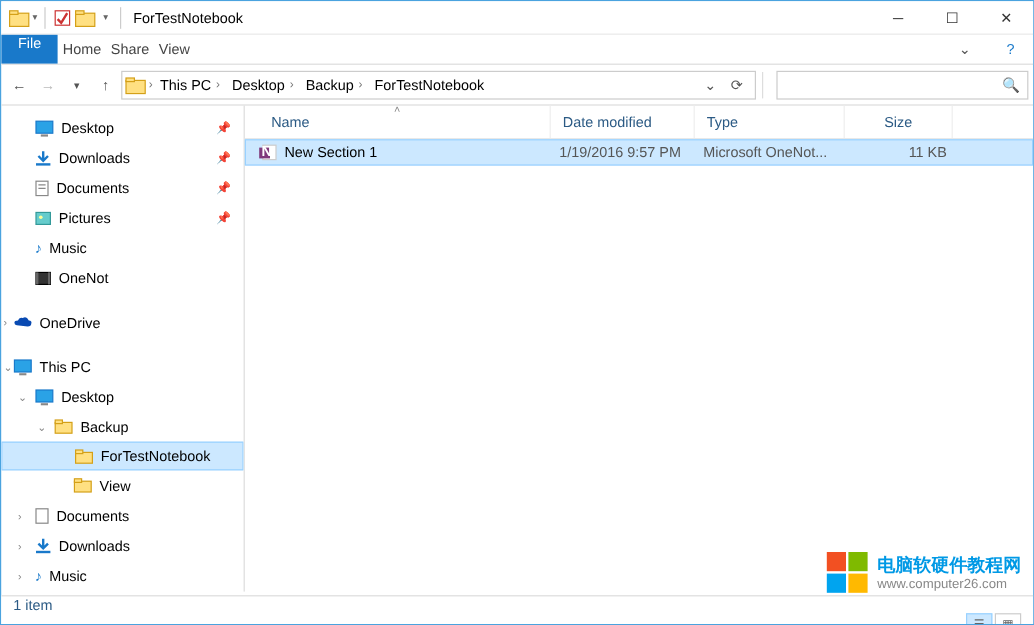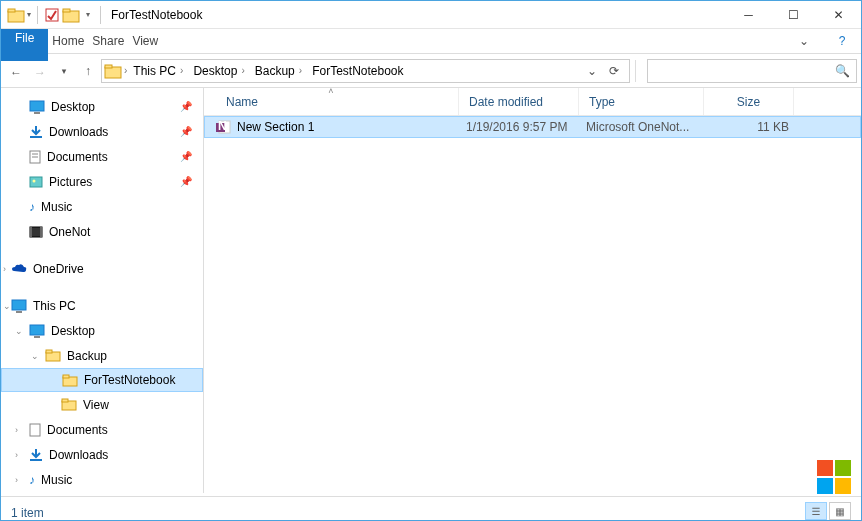--- a/index.html
+++ b/index.html
@@ -6,21 +6,21 @@
 body { background: #fff; width: 862px; height: 521px; overflow: hidden; border: 1px solid #4aa3df; position: relative; }
 
 .titlebar { height: 28px; display: flex; align-items: center; background: #fff; border-bottom: 1px solid #e5e5e5; }
 .titlebar .qat { display: flex; align-items: center; gap: 2px; padding-left: 6px; }
 .titlebar .qat .sep { width: 1px; height: 18px; background: #ccc; margin: 0 4px; }
 .titlebar .title { margin-left: 6px; color: #000; }
 .titlebar .win-controls { margin-left: auto; display: flex; }
 .titlebar .win-controls div { width: 45px; height: 28px; display: flex; align-items: center; justify-content: center; color: #333; }
 
 .ribbon-tabs { height: 25px; display: flex; align-items: stretch; background: #fff; border-bottom: 1px solid #ddd; }
-.file-tab { background: #1979ca; color: #fff; padding: 16px 14px; display: flex; align-items: flex-end; }
+.file-tab { background: #1979ca; color: #fff; padding: 0 14px; display: flex; align-items: flex-start; }
 .ribbon-tab { padding: 0 4px; display: flex; align-items: center; color: #444; }
 
 .nav-bar { height: 34px; display: flex; align-items: center; border-bottom: 1px solid #ddd; padding: 0 4px; gap: 2px; }
 .nav-btn { width: 22px; height: 22px; display: flex; align-items: center; justify-content: center; color: #555; }
 .nav-bar .vsep { width: 1px; height: 22px; background: #ddd; margin: 0 3px; }
 .breadcrumb-wrap { flex: 1; height: 24px; border: 1px solid #ccc; display: flex; align-items: center; padding: 0 2px; gap: 2px; }
 .crumb { display: flex; align-items: center; gap: 4px; padding: 0 4px; color: #000; }
 .crumb .chev { color: #777; font-size: 10px; }
 .bc-dd { margin-left: auto; padding: 0 6px; color: #555; }
 .refresh { width: 22px; padding: 0 4px; color: #555; }
@@ -49,21 +49,21 @@
 .col-size { width: 90px; justify-content: center; }
 .sort-arrow { position: absolute; left: 50%; top: -2px; transform: translateX(-50%); font-size: 9px; color: #888; }
 .list-row { display: flex; align-items: center; height: 22px; color: #000; padding-left: 4px; }
 .list-row.sel { background: #cce8ff; border: 1px solid #99d1ff; }
 .list-row .cell { padding: 0 6px; }
 .cell-name { width: 251px; display: flex; align-items: center; gap: 6px; }
 .cell-date { width: 120px; color: #555; }
 .cell-type { width: 125px; color: #555; }
 .cell-size { width: 90px; text-align: right; color: #555; }
 
-.statusbar { height: 24px; border-top: 1px solid #ddd; display: flex; align-items: flex-end; padding: 0 10px; color: #2b5a84; position: absolute; bottom: 0; left: 0; right: 0; background: #fff; }
+.statusbar { height: 24px; border-top: 1px solid #ddd; display: flex; align-items: flex-start; padding: 0 10px; color: #2b5a84; position: absolute; bottom: 0; left: 0; right: 0; background: #fff; flex-direction: column; }
 .statusbar .views { margin-left: auto; display: flex; gap: 2px; }
 .statusbar .views div { width: 22px; height: 18px; border: 1px solid #ccc; display: flex; align-items: center; justify-content: center; font-size: 10px; color: #666; }
 .statusbar .views .active { background: #cce8ff; border-color: #99d1ff; }
 
 .watermark { position: absolute; bottom: 26px; right: 10px; display: flex; align-items: center; gap: 8px; pointer-events: none; }
 .wm-logo { display: grid; grid-template-columns: 16px 16px; grid-template-rows: 16px 16px; gap: 2px; }
 .wm-logo span:nth-child(1){ background:#f25022; } .wm-logo span:nth-child(2){ background:#7fba00; } .wm-logo span:nth-child(3){ background:#00a4ef; } .wm-logo span:nth-child(4){ background:#ffb900; }
 .wm-text { text-align: left; }
 .wm-text .l1 { color: #0099e5; font-weight: bold; font-size: 15px; }
 .wm-text .l2 { color: #888; font-size: 11px; }
@@ -340,20 +340,24 @@
   </div>
 </div>
 
 <div class="watermark">
   <div class="wm-logo">
       <span></span>
       <span></span>
       <span></span>
       <span></span>
     </div>
+  <div class="wm-text">
+    <div class="l1">电脑软硬件教程网</div>
+    <div class="l2">www.computer26.com</div>
+  </div>
 </div>
 
 <div class="statusbar">
   <span>1 item</span>
   <div class="views">
     <div class="active">☰</div>
     <div>▦</div>
   </div>
 </div>
 

